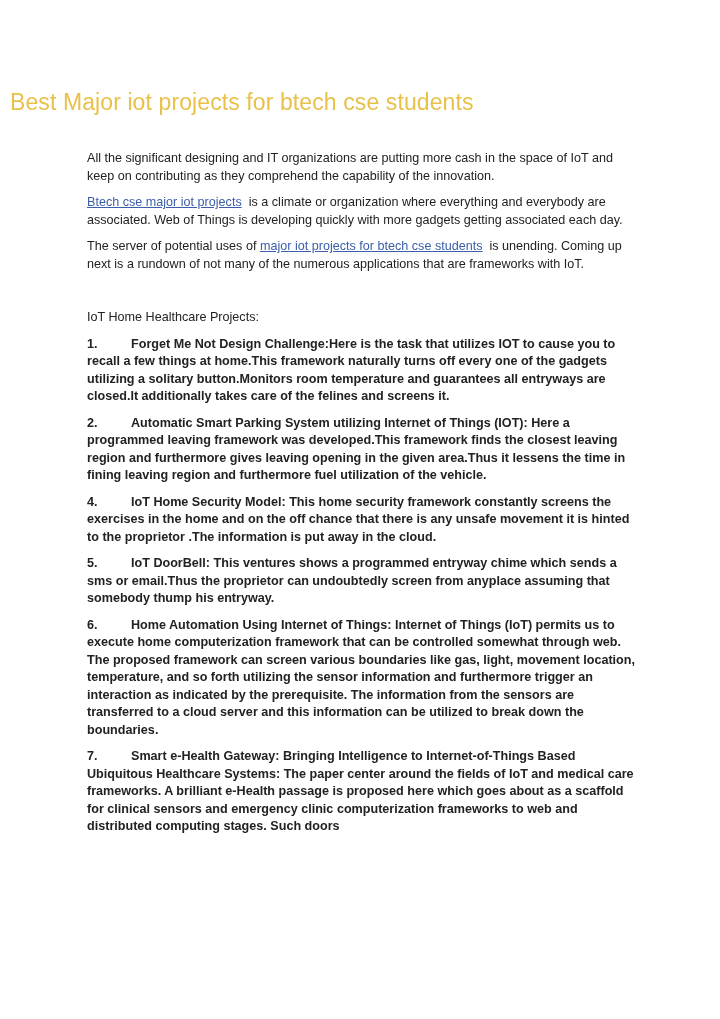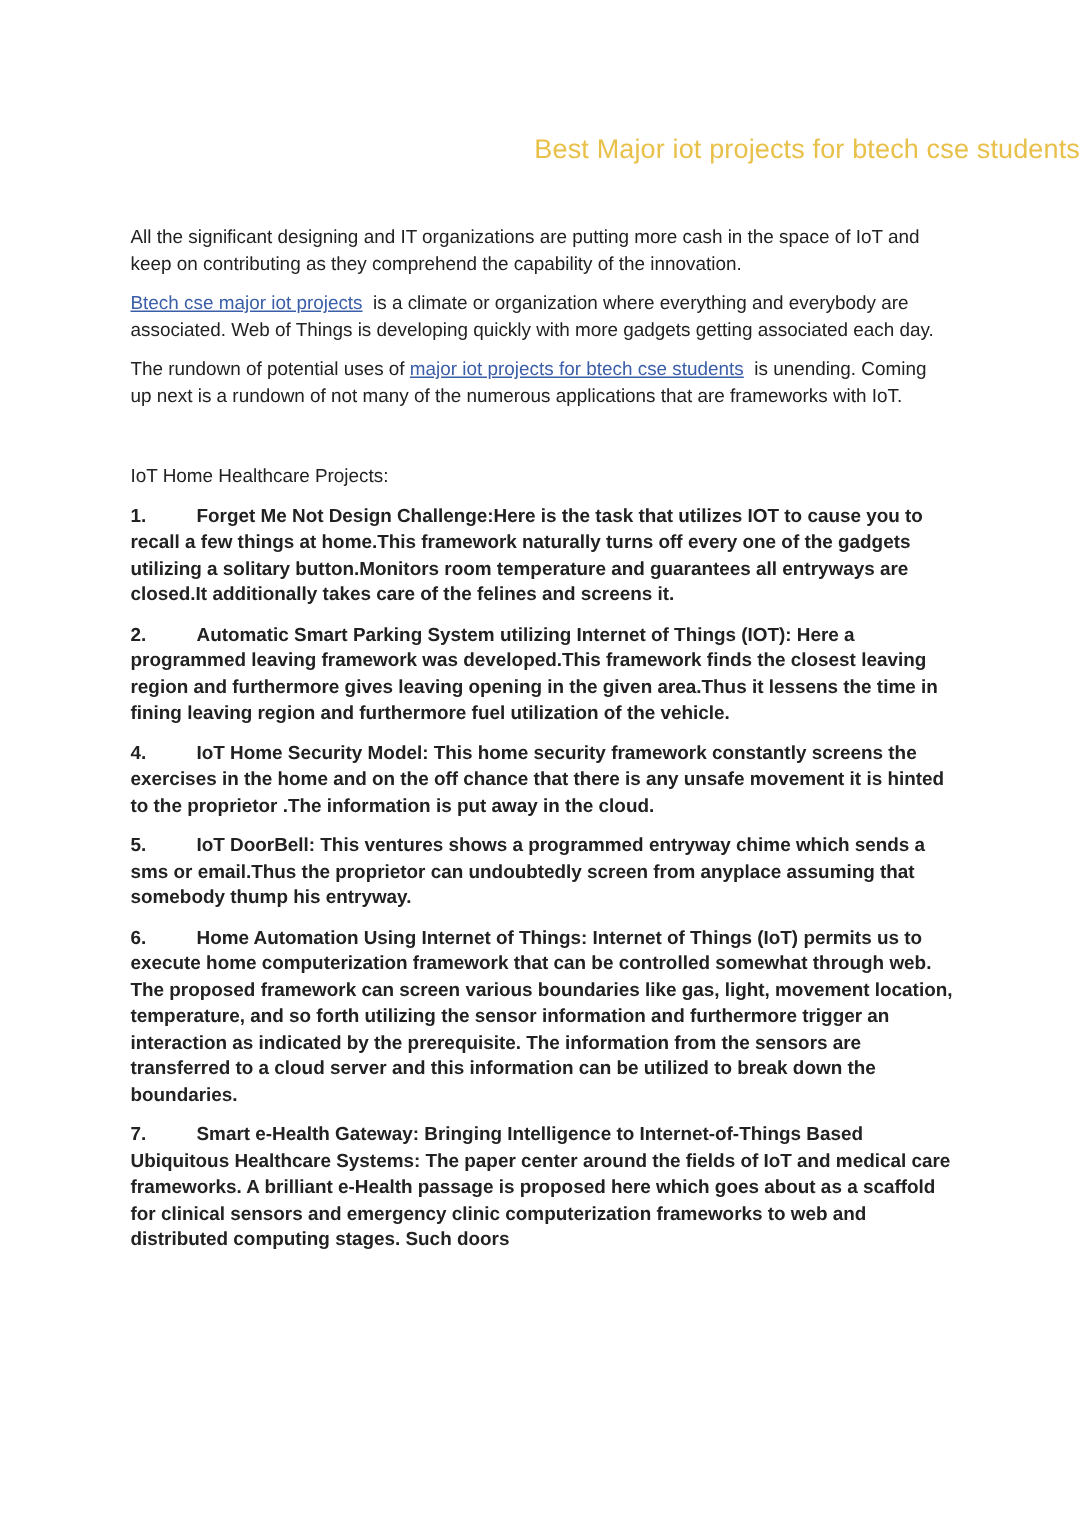--- a/index.html
+++ b/index.html
@@ -21,22 +21,22 @@
       top: 0;
       width: 720px;
       height: 1019px;
       background: #ffffff;
     }
     .title {
       position: absolute;
       left: 0;
       width: 720px;
       top: 89px;
-      text-align: right;
-      font-size: 18px;
+      text-align: left;
+      font-size: 23px;
       color: #e8c04a;
       letter-spacing: 0.1px;
       padding-left: 10px;
       box-sizing: border-box;
       margin: 0;
       font-weight: normal;
     }
     .body {
       position: absolute;
       left: 87px;
@@ -70,21 +70,21 @@
 
 <div class="page">
   <h1 class="title">Best Major iot projects for btech cse students</h1>
 
   <div class="body">
     <p class="para">All the significant designing and IT organizations are putting more cash in the space of IoT and keep on contributing as they comprehend the capability of the innovation.</p>
 
     <p class="para"><a class="link">Btech cse major iot projects</a><span style="white-space: pre-wrap;">  is a climate or organization where everything and everybody are associated. Web of Things is developing quickly with more gadgets getting associated each day.</span></p>
 
 
-    <p class="para"><span style="white-space: pre-wrap;">The rundown of potential uses of </span><a class="link">major iot projects for btech cse students</a><span style="white-space: pre-wrap;">  is unending. Coming up next is a rundown of not many of the numerous applications that are frameworks with IoT.</span></p>
+    <p class="para"><span style="white-space: pre-wrap;">The server of potential uses of </span><a class="link">major iot projects for btech cse students</a><span style="white-space: pre-wrap;">  is unending. Coming up next is a rundown of not many of the numerous applications that are frameworks with IoT.</span></p>
 
     <p class="section-heading">IoT Home Healthcare Projects:</p>
 
     <p class="item"><span class="item-num">1.</span><span>Forget Me Not Design Challenge:Here is the task that utilizes IOT to cause you to recall a few things at home.This framework naturally turns off every one of the gadgets utilizing a solitary button.Monitors room temperature and guarantees all entryways are closed.It additionally takes care of the felines and screens it.</span></p>
 
     <p class="item"><span class="item-num">2.</span><span>Automatic Smart Parking System utilizing Internet of Things (IOT): Here a programmed leaving framework was developed.This framework finds the closest leaving region and furthermore gives leaving opening in the given area.Thus it lessens the time in fining leaving region and furthermore fuel utilization of the vehicle.</span></p>
 
 
     <p class="item"><span class="item-num">4.</span><span>IoT Home Security Model: This home security framework constantly screens the exercises in the home and on the off chance that there is any unsafe movement it is hinted to the proprietor .The information is put away in the cloud.</span></p>
 

